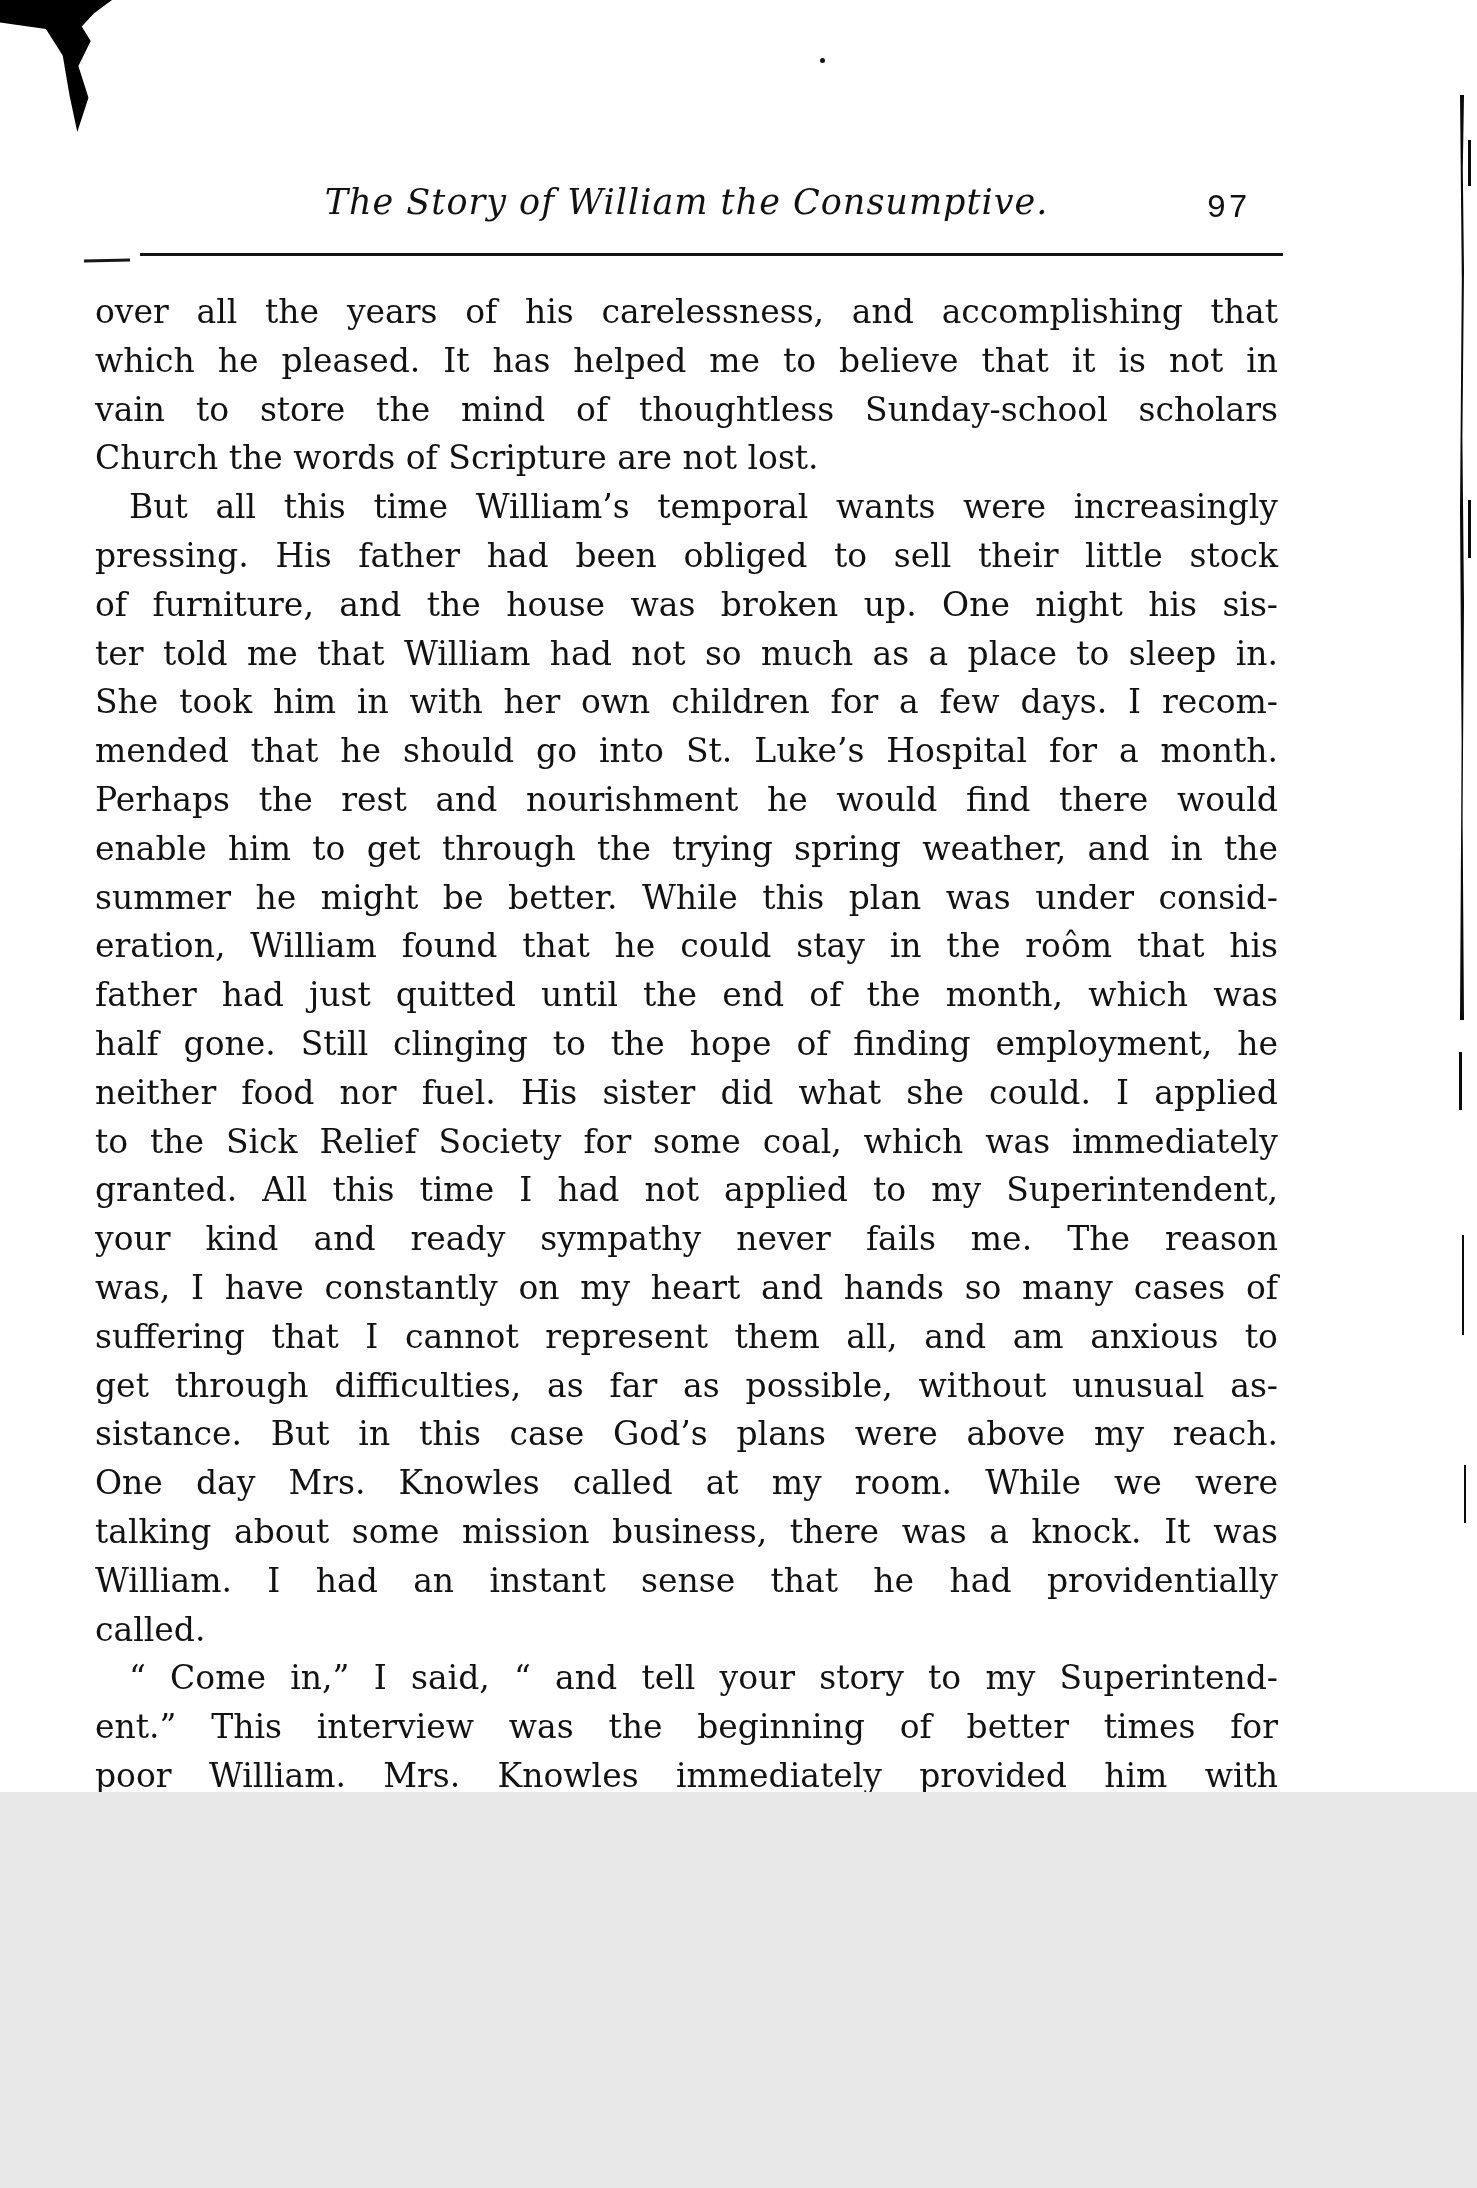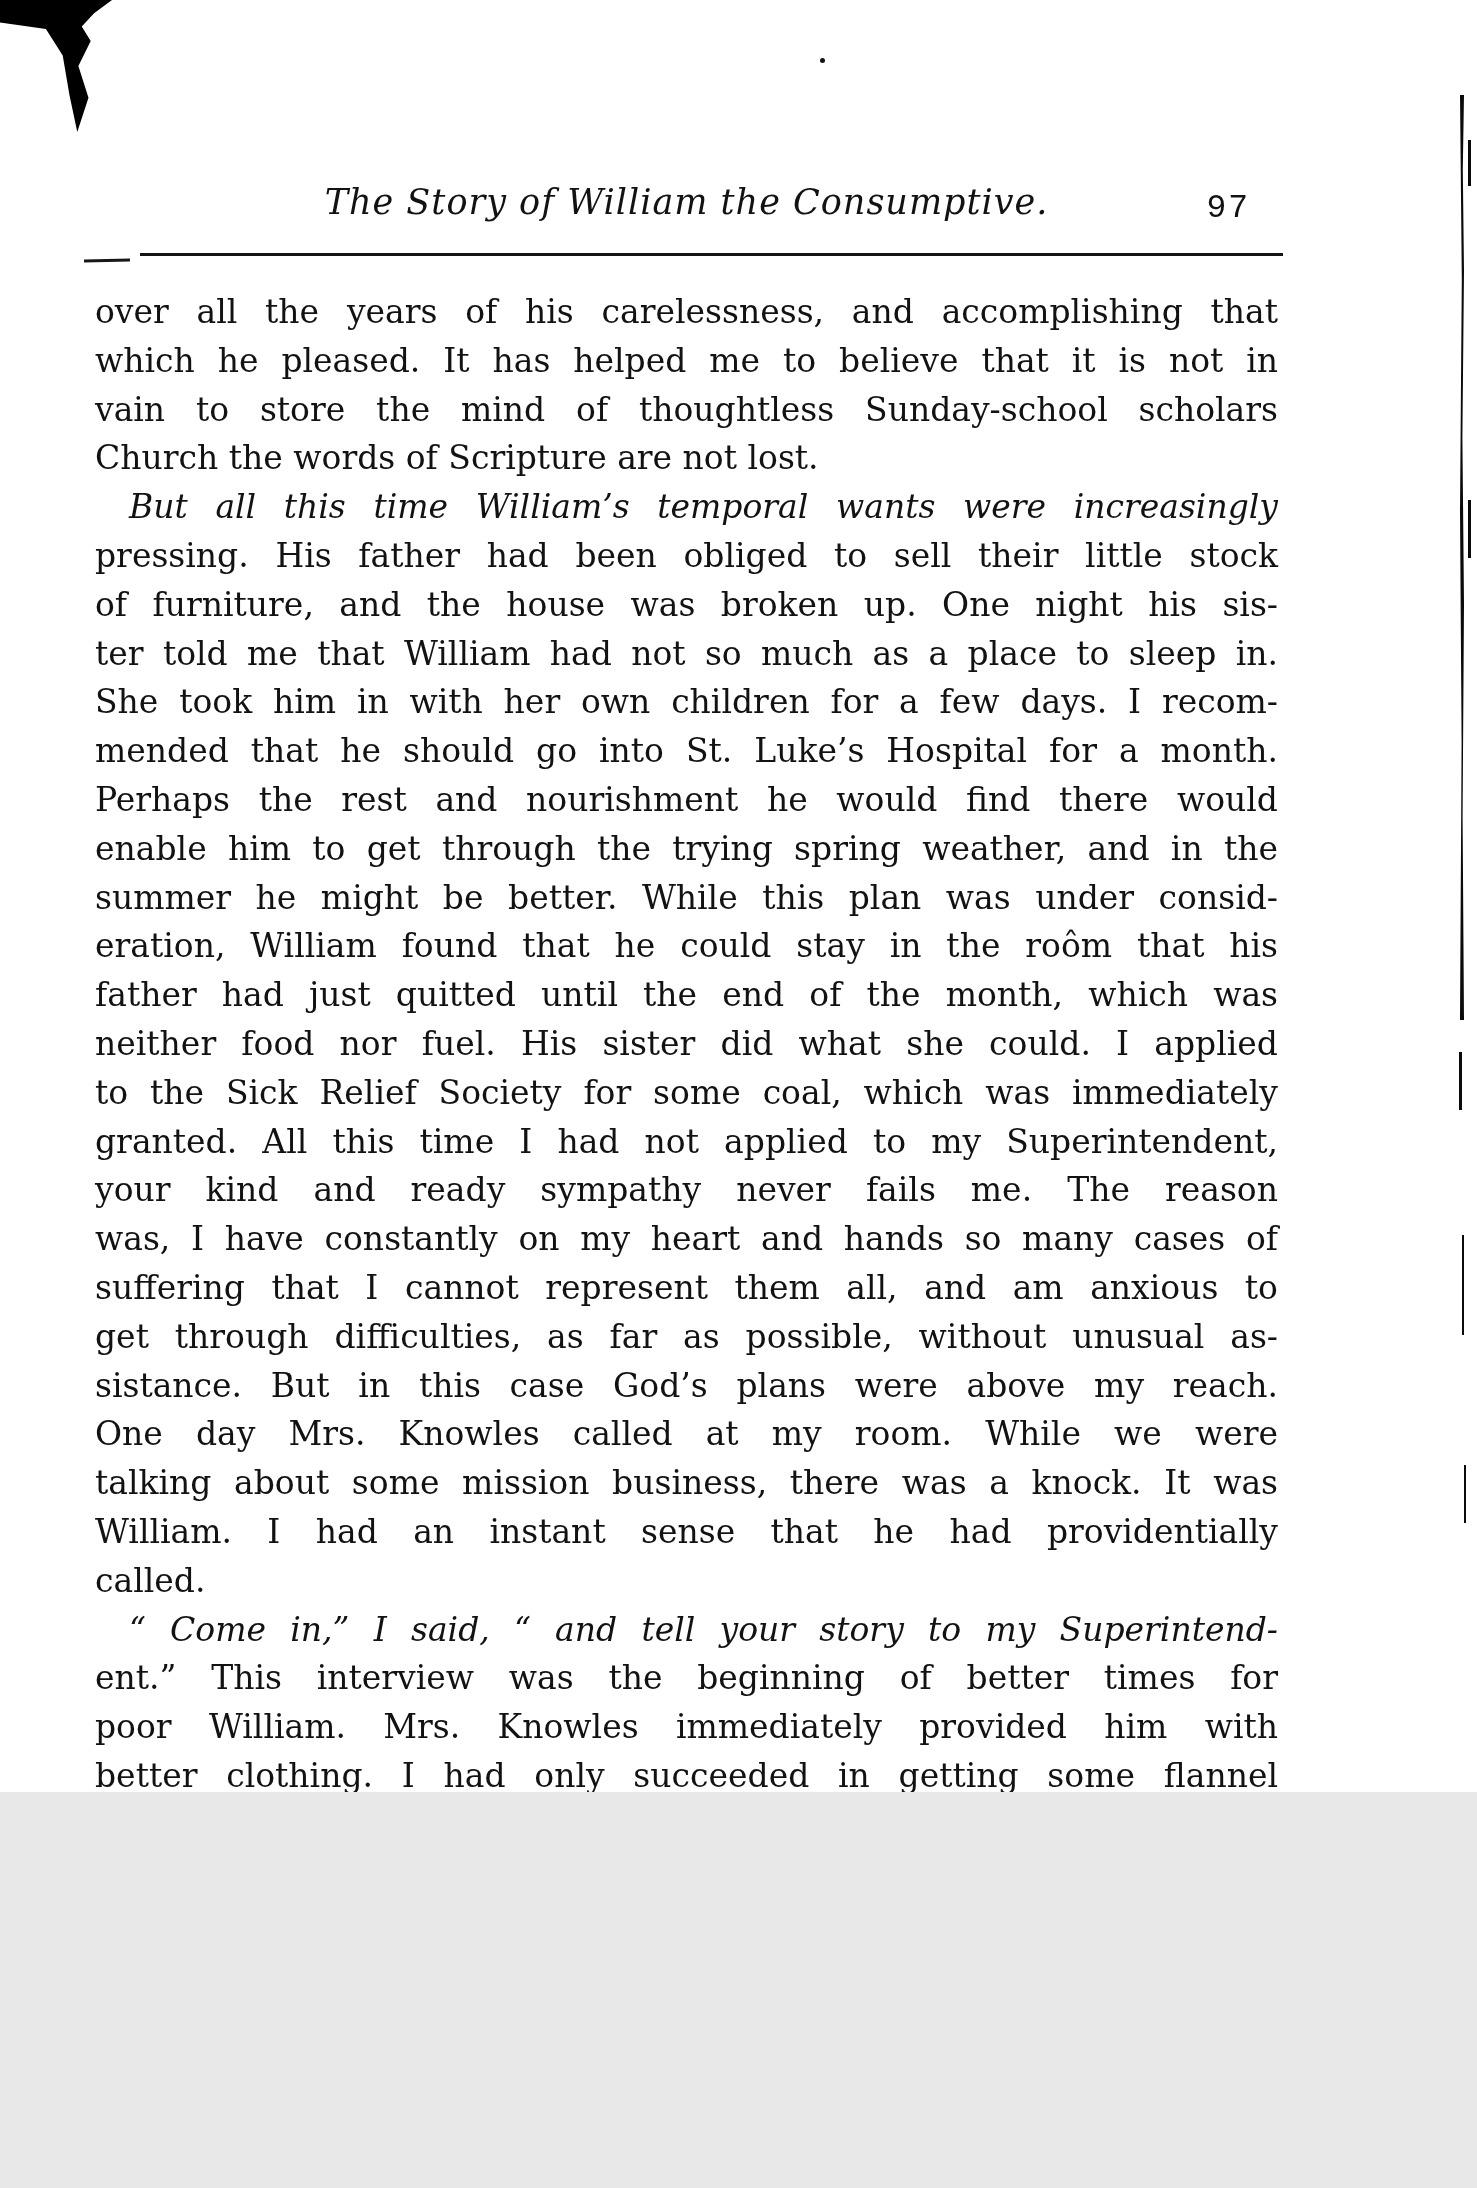--- a/index.html
+++ b/index.html
@@ -26,21 +26,21 @@
     position:absolute;top:8px;right:28px;font-size:33px;letter-spacing:2px;font-family:Liberation Mono, monospace;
   }
   .rule-dash{position:absolute;top:259px;left:84px;width:46px;height:3px;background:#171717;transform:rotate(-1deg);}
   .rule{position:absolute;top:253px;left:140px;width:1143px;height:3px;background:#141414;}
   .body{
     position:absolute;top:288px;left:95px;width:1183px;
     font-size:33px;line-height:48.8px;
   }
   .line{text-align:justify;text-align-last:justify;}
   .line.short{text-align:left;text-align-last:left;}
-  .line.indent{text-indent:34px;font-style:italic;}
+  .line.indent{text-indent:34px;}
   
   .edge{position:absolute;background:#0a0a0a;}
   .em1{left:1460px;top:95px;width:4px;height:925px;clip-path:polygon(0 0,100% 0,70% 8%,100% 19%,60% 37%,100% 55%,65% 78%,100% 100%,0 100%,40% 70%,0 45%,45% 20%);}
   .em2{left:1468px;top:140px;width:3px;height:46px;}
   .em3{left:1468px;top:500px;width:3px;height:58px;}
   .em4{left:1459px;top:1052px;width:3px;height:58px;}
   .em5{left:1462px;top:1235px;width:2px;height:100px;}
   .em6{left:1464px;top:1465px;width:2px;height:58px;}
   .left-tick{position:absolute;left:0;top:1907px;width:4px;height:33px;background:#0a0a0a;}
   .dot{position:absolute;background:#151515;border-radius:50%;}
@@ -71,20 +71,21 @@
       <div class="line">pressing.  His father had been obliged to sell their little stock</div>
       <div class="line">of furniture, and the house was broken up.  One night his sis-</div>
       <div class="line">ter told me that William had not so much as a place to sleep in.</div>
       <div class="line">She took him in with her own children for a few days. I recom-</div>
       <div class="line">mended that he should go into St. Luke’s Hospital for a month.</div>
       <div class="line">Perhaps the rest and nourishment he would find there would</div>
       <div class="line">enable him to get through the trying spring weather, and in the</div>
       <div class="line">summer he might be better.  While this plan was under consid-</div>
       <div class="line">eration, William found that he could stay in the roôm that his</div>
       <div class="line">father had just quitted until the end of the month, which was</div>
+      <div class="line">half gone.  Still clinging to the hope of finding employment, he</div>
       <div class="line">neither food nor fuel.  His sister did what she could.  I applied</div>
       <div class="line">to the Sick Relief Society for some coal, which was immediately</div>
       <div class="line">granted.  All this time I had not applied to my Superintendent,</div>
       <div class="line">your kind and ready sympathy never fails me.  The reason</div>
       <div class="line">was, I have constantly on my heart and hands so many cases of</div>
       <div class="line">suffering that I cannot represent them all, and am anxious to</div>
       <div class="line">get through difficulties, as far as possible, without unusual as-</div>
       <div class="line">sistance.  But in this case God’s plans were above my reach.</div>
       <div class="line">One day Mrs. Knowles called at my room.  While we were</div>
       <div class="line">talking about some mission business, there was a knock.  It was</div>

